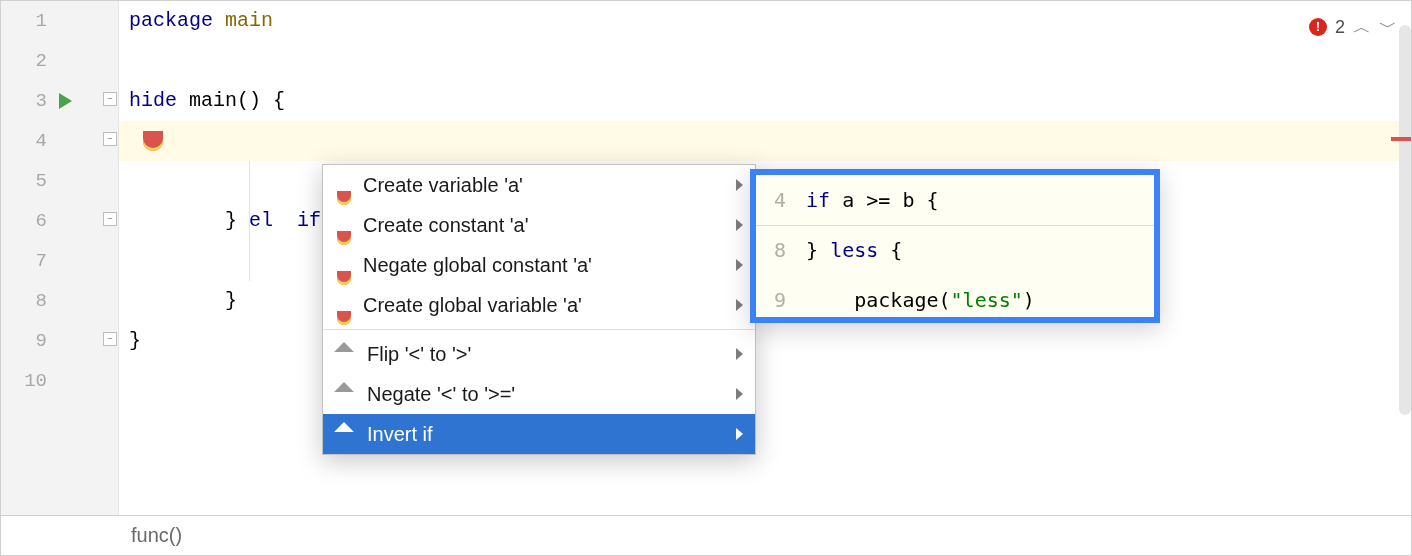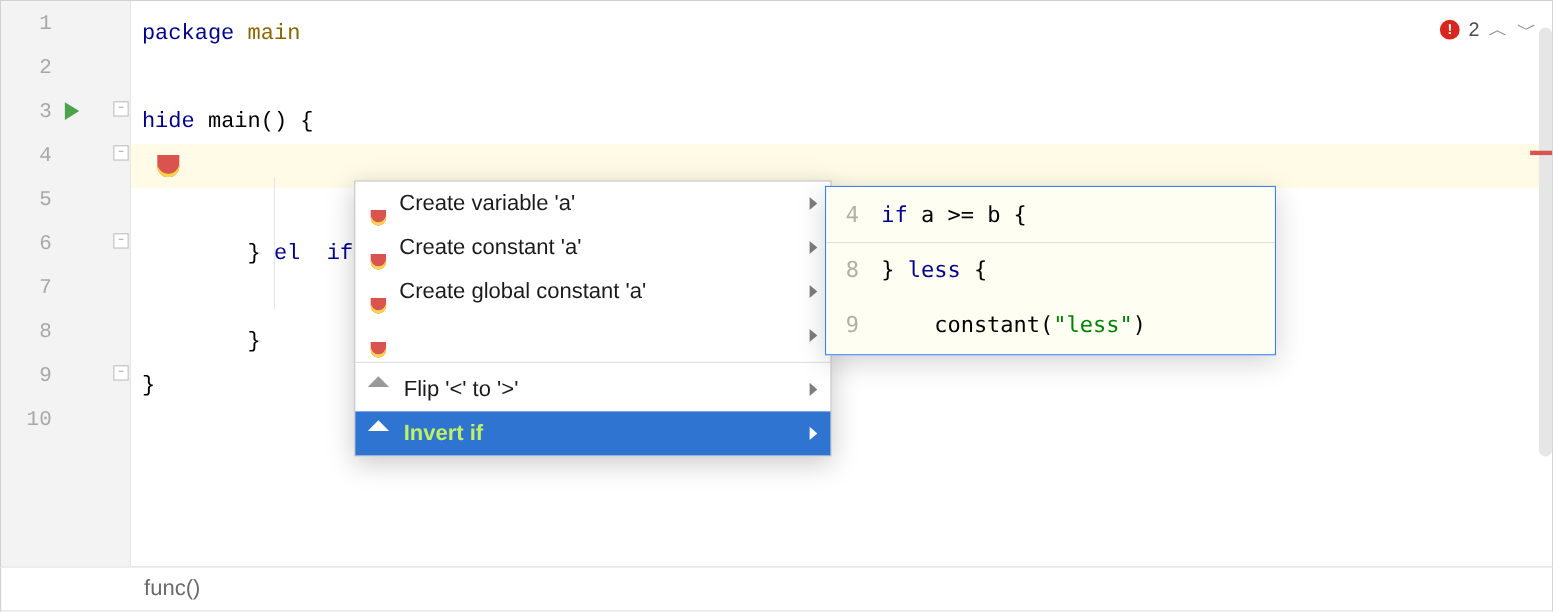--- a/index.html
+++ b/index.html
@@ -44,21 +44,21 @@
     width:14px; height:14px;
     border:1px solid #bdbdbd; background:#fff;
     font-size:10px; line-height:12px; text-align:center; color:#8c8c8c;
   }
   .fold::before{content:"–";}
   .code {
     flex:1; position:relative;
     line-height:40px;
     white-space:pre;
   }
-  .cline { position:absolute; left:0; right:0; height:40px; padding-left:10px;margin-top:10px;}
+  .cline { position:absolute; left:0; right:0; height:40px; padding-left:10px;}
   .hl-line { background:#fffbe6; }
   .kw { color:#00008b; }
   .err { color:#d9261c; }
   .str { color:#008000; }
   .bulb {
     position:absolute; left:140px;
     width:20px; height:20px; top:10px;
     background:#d9534f; border-radius:0 0 10px 10px;
     box-shadow:0 -3px 0 0 #fcd34d inset;
   }
@@ -94,40 +94,40 @@
     height:40px; display:flex; align-items:center;
     padding:0 14px; gap:12px; position:relative;
   }
   .popup .item .arrow {
     position:absolute; right:12px; top:14px;
     width:0;height:0;
     border-left:7px solid #7d7d7d;
     border-top:6px solid transparent;
     border-bottom:6px solid transparent;
   }
-  .popup .item.selected { background:#2f74d0; color:#bef264;font-weight:bold; }
+  .popup .item.selected { background:#2f74d0; color:#ffffff; }
   .popup .item.selected .arrow { border-left-color:#fff; }
   .popup .sep { height:1px; background:#e0e0e0; margin:4px 0;}
   .popup .footer{
     background:#f2f2f2; color:#7a7a7a; padding:6px 12px; font-size:18px;
     border-top:1px solid #e0e0e0;
   }
   .pen-icon {
     width:18px;height:18px;position:relative;
   }
   .pen-icon::before{
     content:""; position:absolute; left:0; top:0; width:14px;height:14px;
     background:linear-gradient(135deg,#999 50%,transparent 50%);
     transform:rotate(45deg);
   }
   .preview {
     position:absolute; left:750px; top:169px;
     width:410px; height:154px;
     background:#fffef2;
-    border:1px solid #3b82f6;
+    border:6px solid #3b82f6;
     box-shadow:0 6px 24px rgba(0,0,0,0.18);
     font-family:"Menlo","Consolas",monospace; font-size:20px;
     line-height:50px; white-space:pre;
   }
   .preview .pline{position:absolute;left:0;right:0;height:50px;}
   .preview .pnum{display:inline-block;width:30px;text-align:right;color:#b0b0a4;margin-right:8px;}
   .preview-sep{position:absolute;left:0;right:0;top:50px;height:1px;background:#e0e0d4;}
   .breadcrumb{
     position:absolute; left:0; right:0; bottom:0; height:40px;
     border:1px solid #d0d0d0; border-top:0;
@@ -211,42 +211,48 @@
     <span>Create variable 'a'</span>
     <span class="arrow"></span>
   </div>
   <div class="item">
     <span class="bulb small" style="position:relative;"></span>
     <span>Create constant 'a'</span>
     <span class="arrow"></span>
   </div>
   <div class="item">
     <span class="bulb small" style="position:relative;"></span>
-    <span>Create global constant 'a'</span>
-    <span class="arrow"></span>
-  </div>
-  <div class="item">
-    <span class="bulb small" style="position:relative;"></span>
+    <span>Negate global constant 'a'</span>
+    <span class="arrow"></span>
+  </div>
+  <div class="item">
+    <span class="bulb small" style="position:relative;"></span>
+    <span>Create global variable 'a'</span>
     <span class="arrow"></span>
   </div>
   <div class="sep"></div>
   <div class="item">
     <span class="pen-icon"></span>
     <span>Flip '&lt;' to '&gt;'</span>
+    <span class="arrow"></span>
+  </div>
+  <div class="item">
+    <span class="pen-icon"></span>
+    <span>Negate '&lt;' to '&gt;='</span>
     <span class="arrow"></span>
   </div>
   <div class="item selected">
     <span class="pen-icon" style="filter:brightness(2)"></span>
     <span>Invert if</span>
     <span class="arrow"></span>
   </div>
 </div>
 
 <div class="preview">
   <div class="pline" style="top:0"><span class="pnum">4</span> <span class="kw">if</span><span> a &gt;= b {</span></div>
   <div class="preview-sep"></div>
   <div class="pline" style="top:50px"><span class="pnum">8</span> <span>} </span><span class="kw">less</span><span> {</span></div>
-  <div class="pline" style="top:100px"><span class="pnum">9</span> <span>    </span><span>constant(</span><span class="str">"less"</span><span>)</span></div>
+  <div class="pline" style="top:100px"><span class="pnum">9</span> <span>    </span><span>package(</span><span class="str">"less"</span><span>)</span></div>
 </div>
 
 <div class="breadcrumb">
   <span>func()</span>
 </div>
 
 </body></html>

